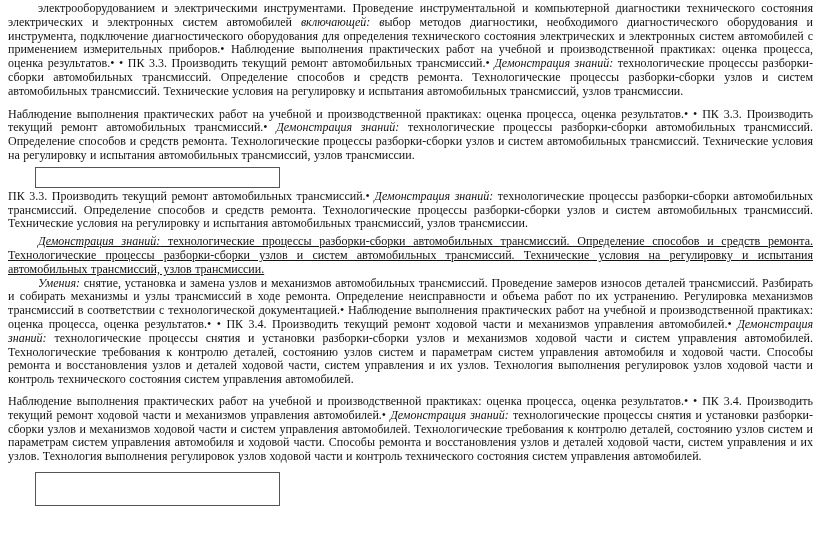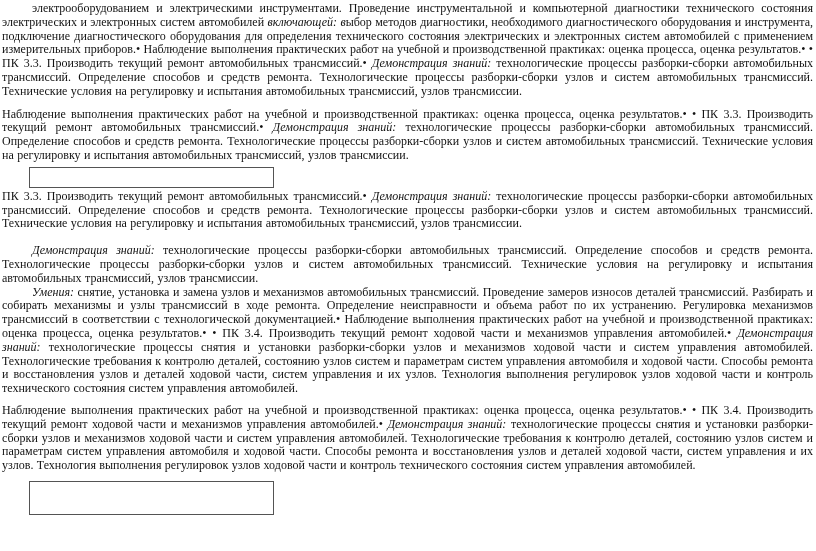--- a/index.html
+++ b/index.html
@@ -1,32 +1,32 @@
 <!DOCTYPE html>
 <html><head>
 <meta charset="utf-8">
 <style>
   html,body{margin:0;padding:0;}
   body{
     width:816px;height:551px;overflow:hidden;background:#ffffff;
     font-family:"Liberation Serif","DejaVu Serif",serif;
     font-size:12px;line-height:13.8px;color:#121212;
   }
-  .page{padding:2px 3px 0 2px;}
+  .page{padding:2px 3px 0 8px;}
   p{margin:0;text-align:justify;text-align-last:left;word-spacing:0.4px;}
   p.indent{text-indent:30px;}
   .it{font-style:italic;}
   .cell{
     box-sizing:border-box;width:245px;height:21px;
     border:1px solid #545454;margin-left:27px;background:#ffffff;
   }
   #cell-1{margin-top:4px;margin-bottom:2px;}
   #cell-2{margin-top:8px;height:34px;}
   #para-2{margin-top:9px;}
-  #para-4{margin-top:13px;}
+  #para-4{margin-top:4px;text-decoration:underline;}
   #para-6{margin-top:8px;}
 </style>
 </head>
 <body>
 
 <div class="page">
 
   <p id="para-1" class="indent"><span>электрооборудованием и электрическими инструментами. Проведение инструментальной и компьютерной диагностики технического состояния электрических и электронных систем автомобилей </span><span class="it">включающей: в</span><span>ыбор методов диагностики, необходимого диагностического оборудования и инструмента, подключение диагностического оборудования для определения технического состояния электрических и электронных систем автомобилей с применением измерительных приборов.• Наблюдение выполнения практических работ на учебной и производственной практиках: оценка процесса, оценка результатов.• • ПК 3.3. Производить текущий ремонт автомобильных трансмиссий.• </span><span class="it">Демонстрация знаний:</span><span> технологические процессы разборки-сборки автомобильных трансмиссий. Определение способов и средств ремонта. Технологические процессы разборки-сборки узлов и систем автомобильных трансмиссий. Технические условия на регулировку и испытания автомобильных трансмиссий, узлов трансмиссии.</span></p>
 
   <p id="para-2"><span>Наблюдение выполнения практических работ на учебной и производственной практиках: оценка процесса, оценка результатов.• • ПК 3.3. Производить текущий ремонт автомобильных трансмиссий.• </span><span class="it">Демонстрация знаний:</span><span> технологические процессы разборки-сборки автомобильных трансмиссий. Определение способов и средств ремонта. Технологические процессы разборки-сборки узлов и систем автомобильных трансмиссий. Технические условия на регулировку и испытания автомобильных трансмиссий, узлов трансмиссии.</span></p>

